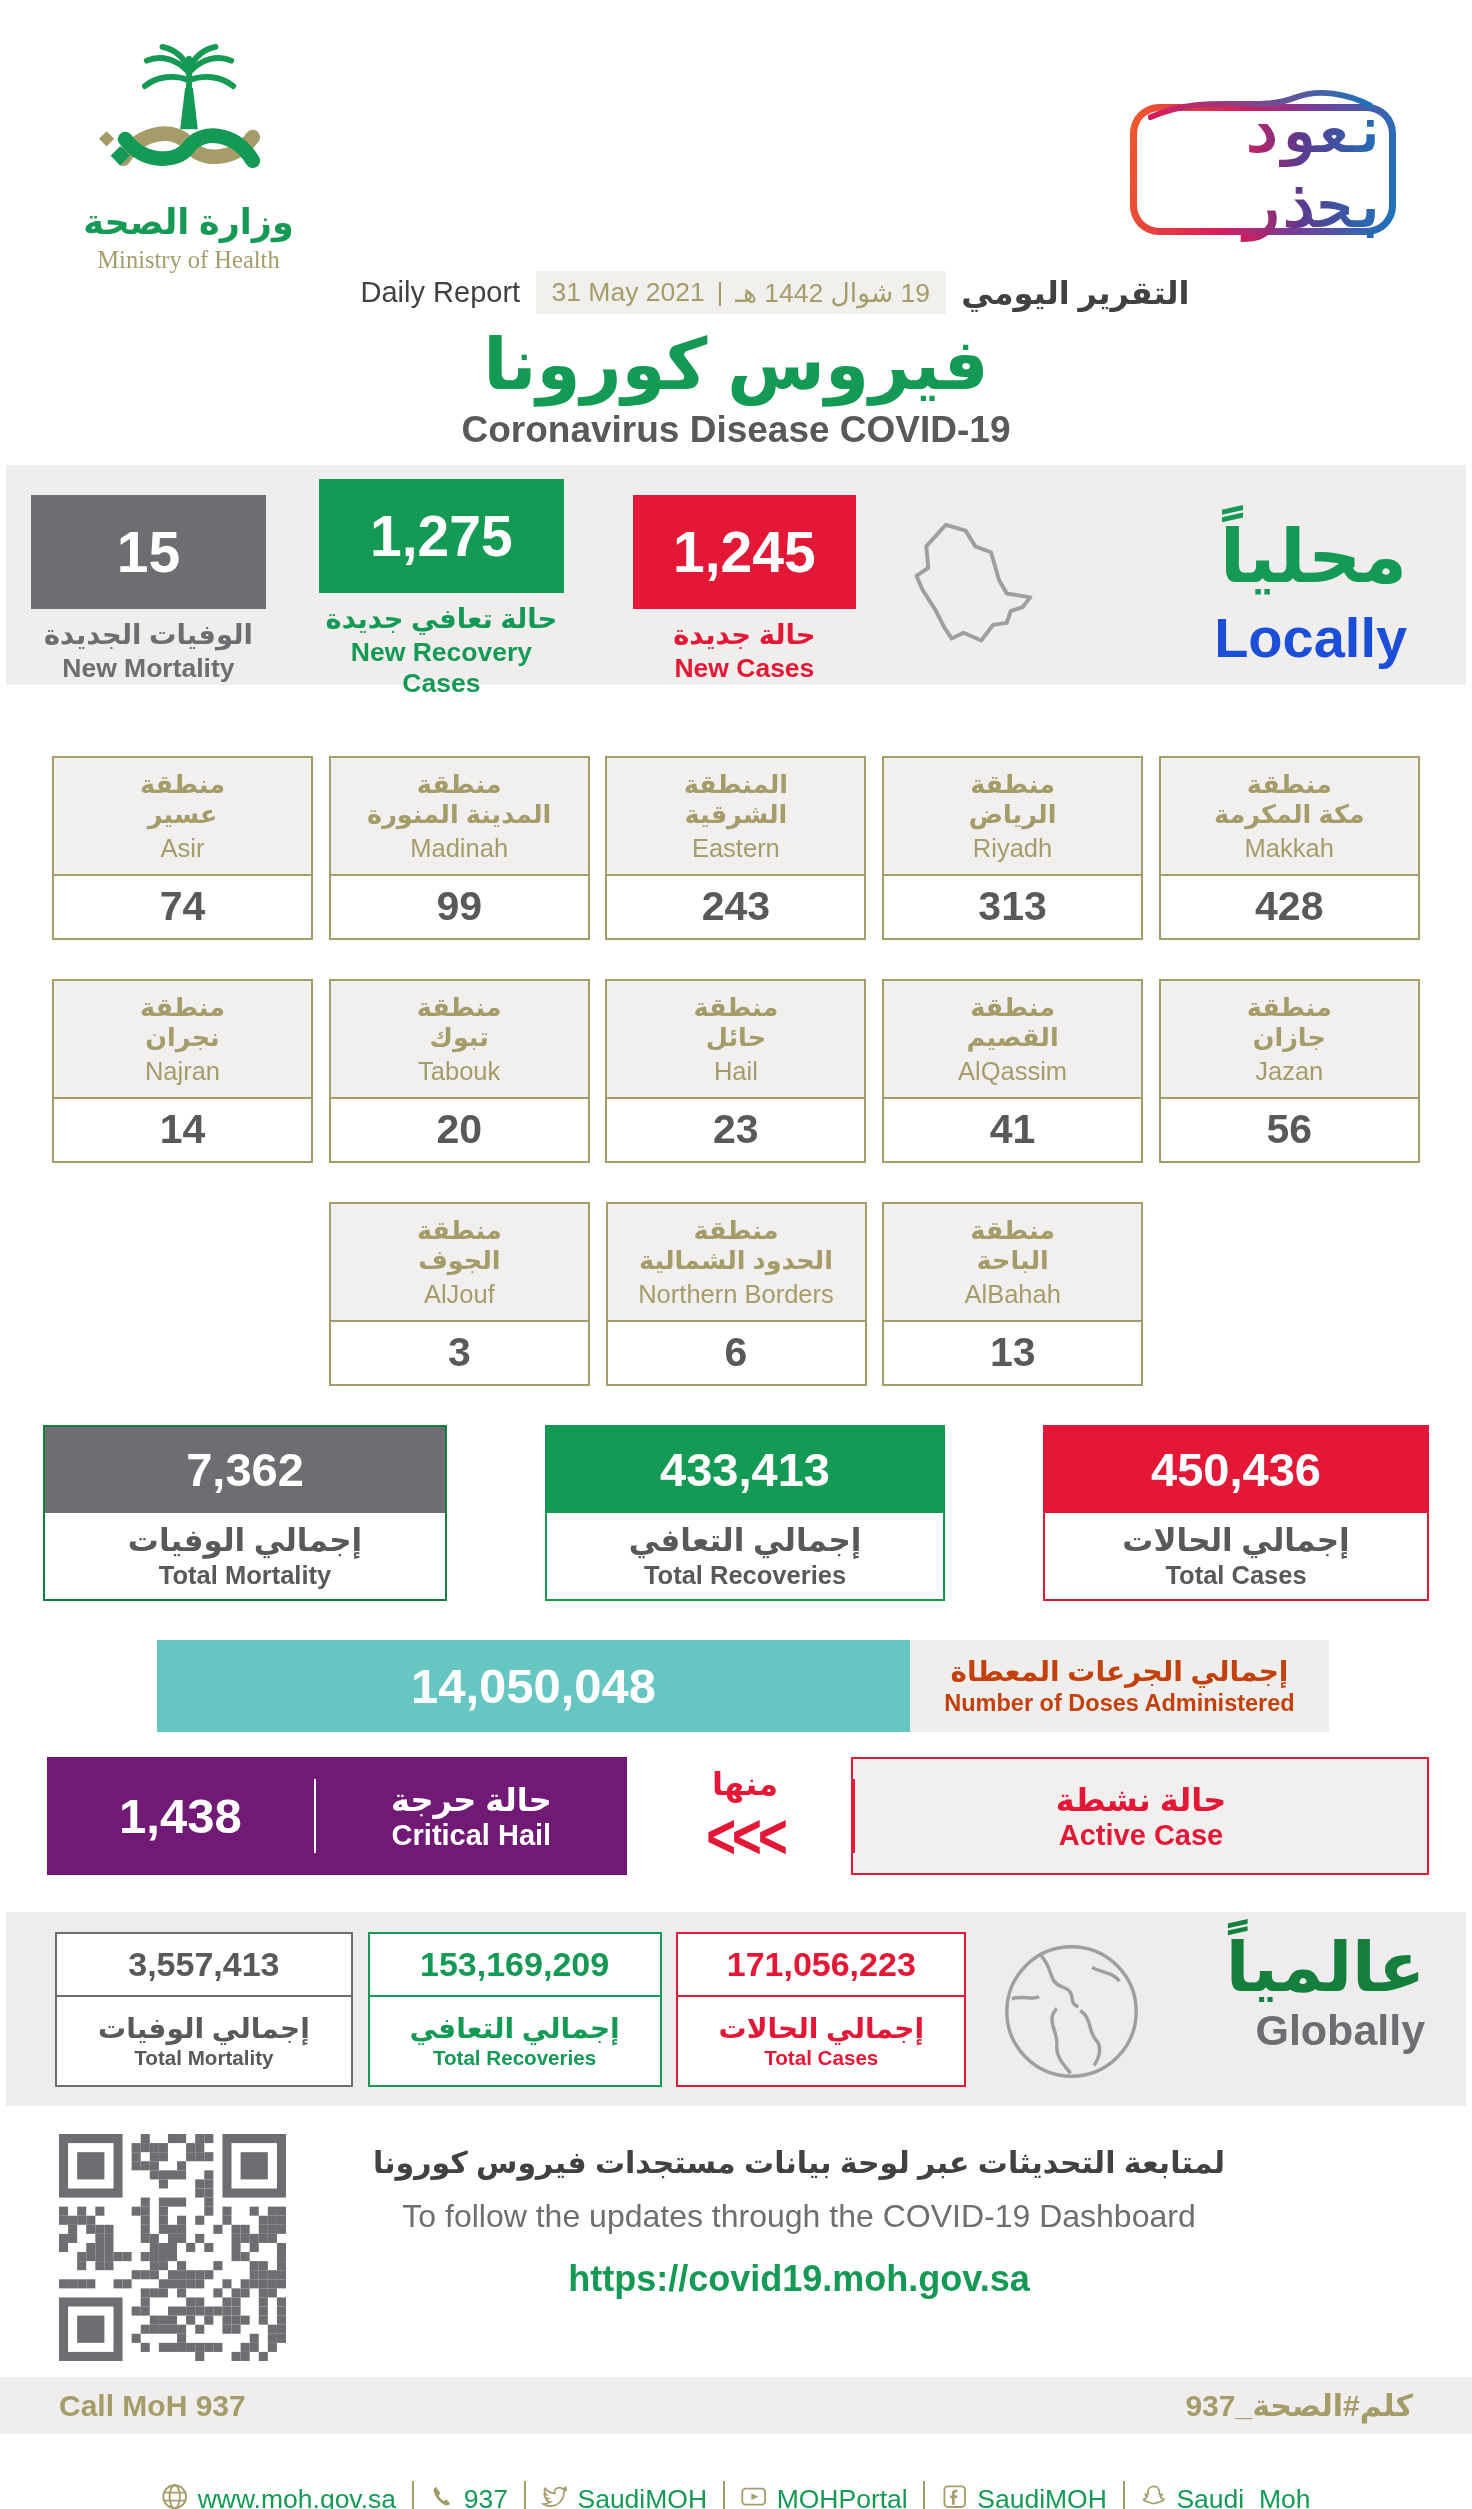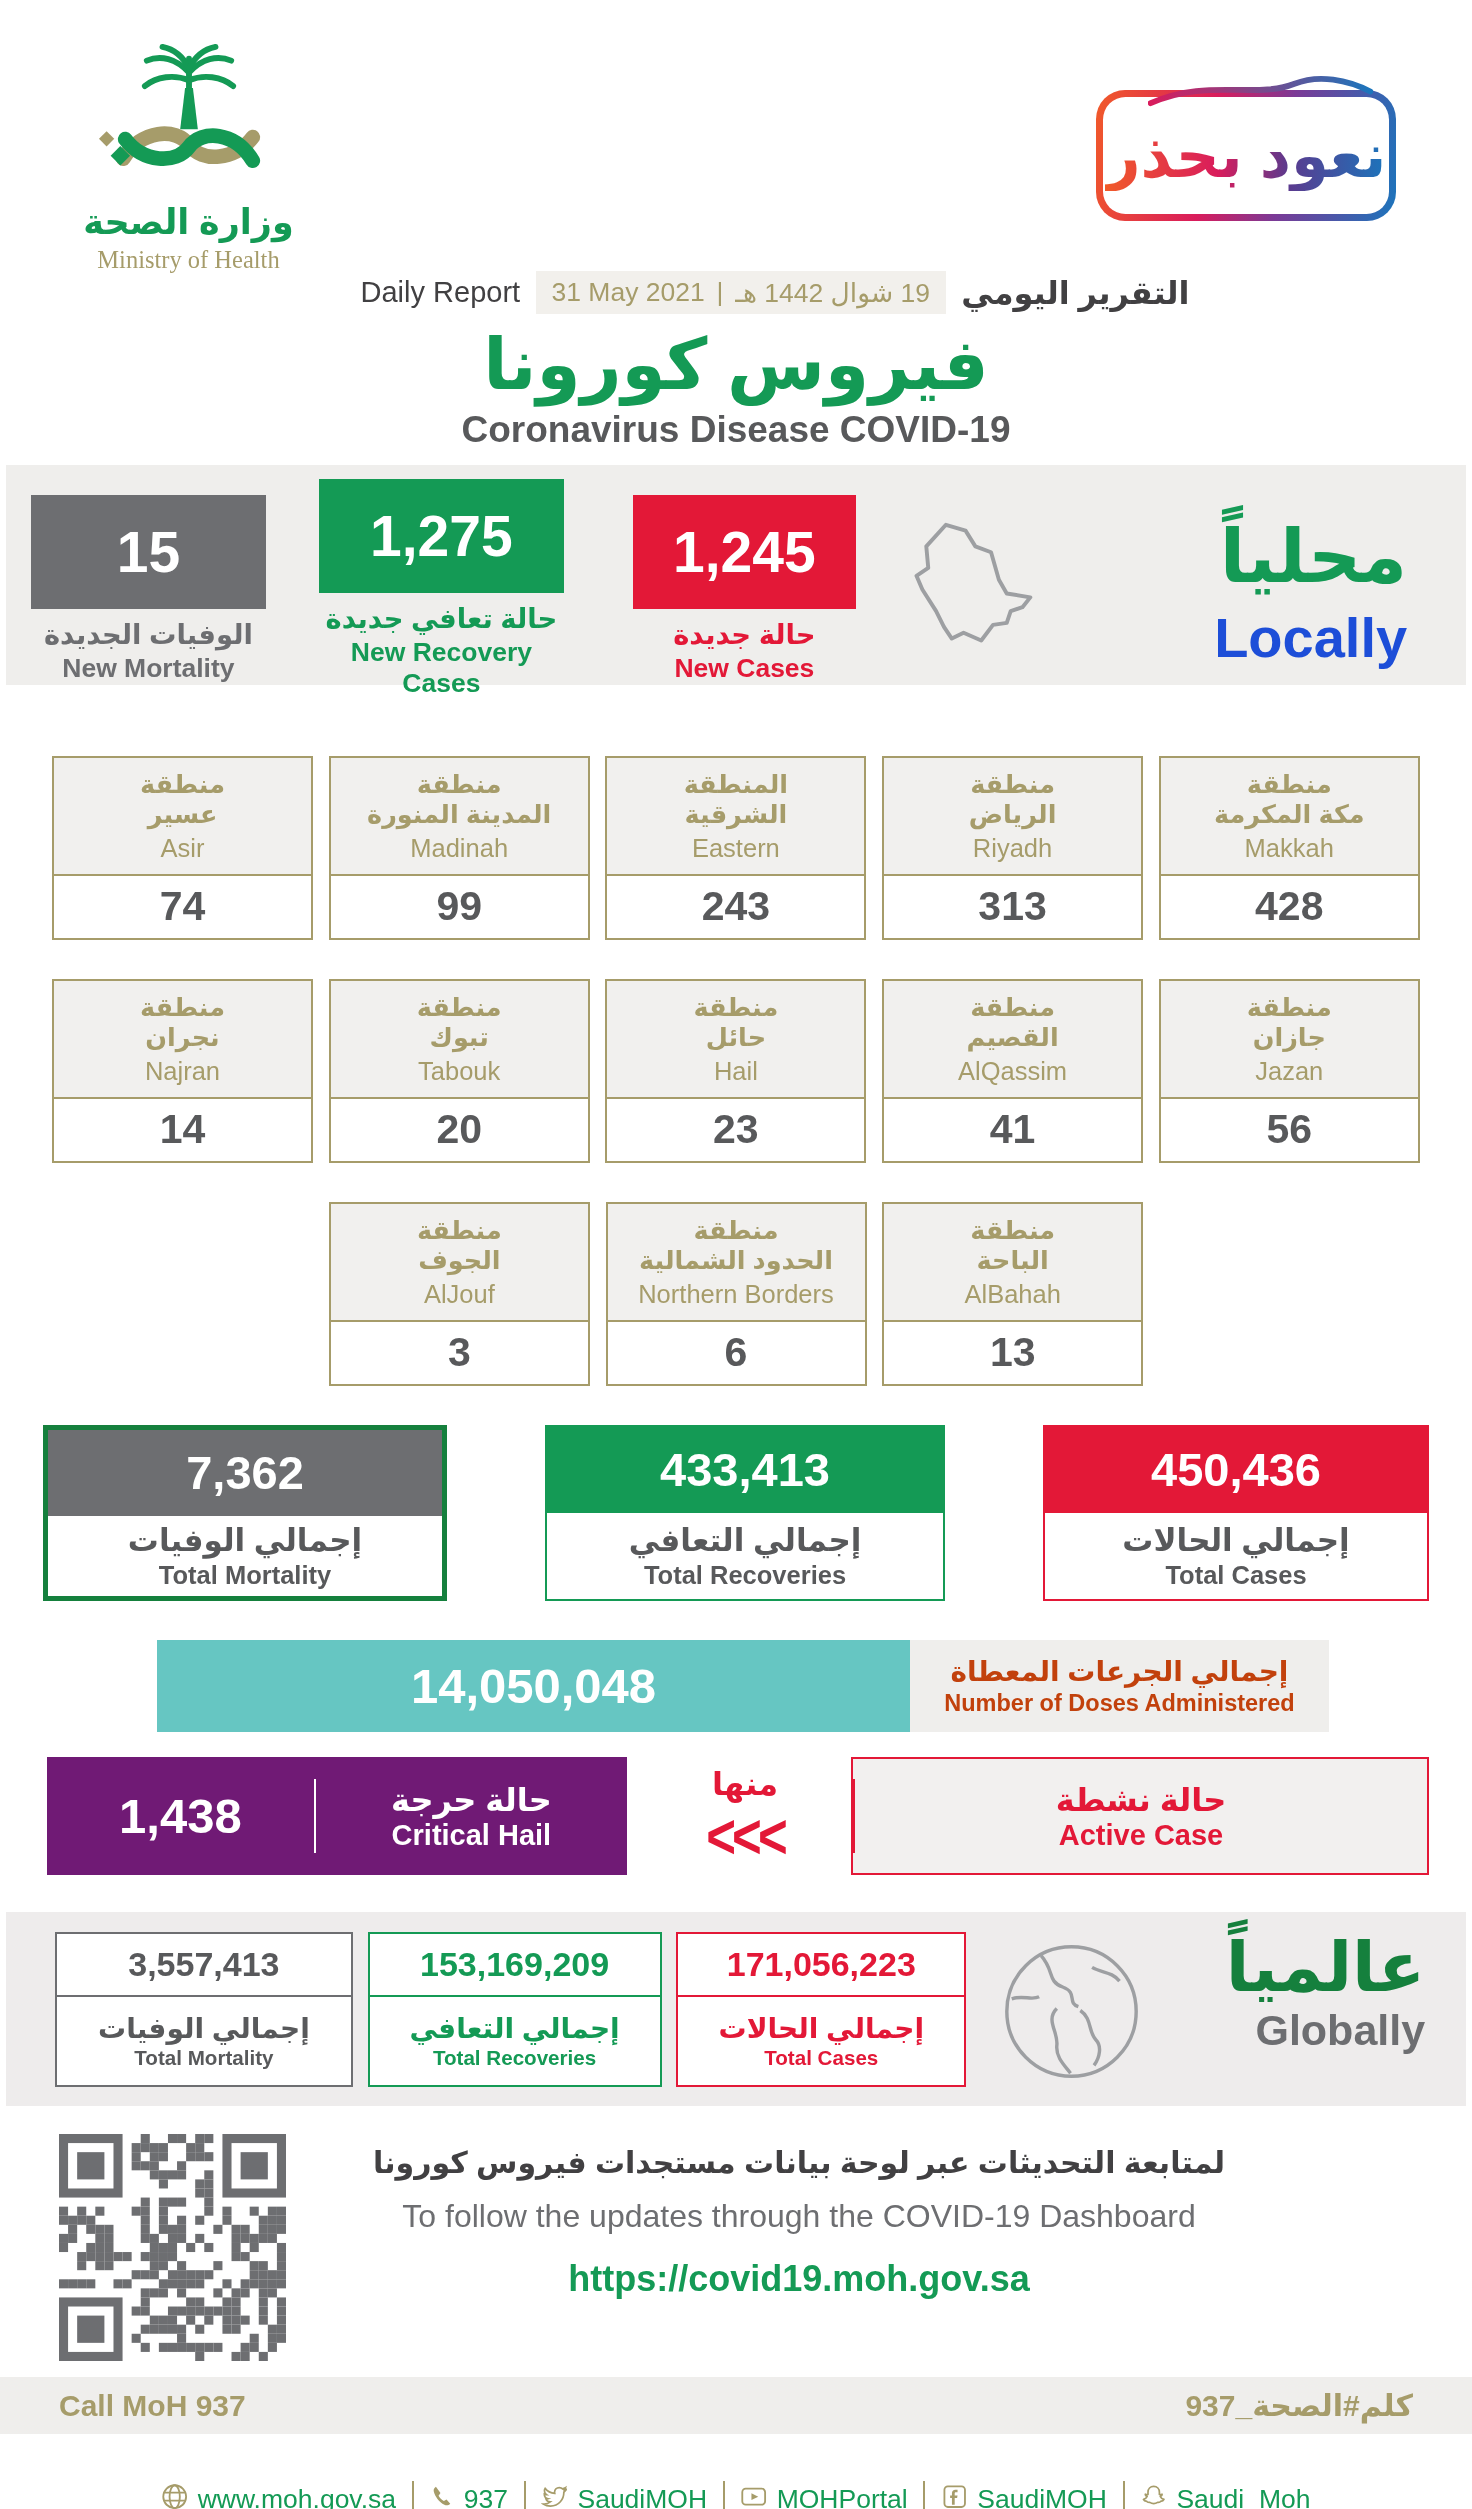--- a/index.html
+++ b/index.html
@@ -6,23 +6,23 @@
   html,body { width:1472px; }
   body {
     height:2509px; background:#ffffff; overflow:hidden; position:relative;
     font-family:"Liberation Sans","DejaVu Sans",sans-serif; color:#414042;
   }
   
   .header { position:relative; height:269px; }
   .logo-block { position:absolute; left:61px; top:39px; width:255px; text-align:center; }
   .logo-ar { color:#149a55; font-size:35px; font-weight:bold; margin-top:2px; direction:rtl; }
   .logo-en { color:#a69c6a; font-size:24.5px; margin-top:3.9px; font-family:"Liberation Serif","DejaVu Serif",serif; }
-  .badge { position:absolute; right:76px; top:90px; width:300px; height:131px;
+  .badge { position:absolute; right:76px; top:104px; width:266px; height:131px;
     background:linear-gradient(100deg,#f15a29 0%,#d91c5c 38%,#7b3a96 62%,#1b75bc 100%);
-    border-radius:29px; padding:6.9px; }
+    border-radius:29px; padding:6.9px;font-family:Liberation Mono, monospace; }
   .badge-inner { width:100%; height:100%; background:#fff; border-radius:22.5px;
     display:flex; align-items:center; justify-content:center; }
   .badge-text { font-size:61px; font-weight:900; direction:rtl;
     background:linear-gradient(90deg,#f15a29 0%,#d91c5c 40%,#5b3a8e 65%,#1b75bc 100%);
     -webkit-background-clip:text; background-clip:text; color:transparent; }
   .badge-swoosh { position:absolute; top:-15.7px; right:23.5px; }
   
   .report-line { height:47px; display:flex; align-items:center; justify-content:center;
     gap:15.7px; transform:translateX(39px); }
   .daily-report { font-size:29px; color:#414042; }
@@ -65,21 +65,21 @@
   .r-val { flex:1; display:flex; align-items:center; justify-content:center;
     color:#58595b; font-size:41px; font-weight:bold; }
   
   .totals-row { margin:15.7px 43px 0; display:flex; justify-content:space-between; }
   .tcard { height:176px; display:flex; flex-direction:column; background:#fff; }
   .tcard .tnum { height:86px; display:flex; align-items:center; justify-content:center;
     color:#fff; font-size:47px; font-weight:bold; }
   .tcard .tlabels { flex:1; display:flex; flex-direction:column; align-items:center; justify-content:center; }
   .t-ar { font-size:31px; font-weight:bold; color:#58595b; direction:rtl; }
   .t-en { font-size:25.5px; font-weight:bold; color:#58595b; margin-top:2px; }
-  .tcard.gray  { width:404px; border:5px solid #15803d; } .tcard.gray  .tnum { background:#6d6e71; }
+  .tcard.gray  { width:404px; border:2px solid #15803d; } .tcard.gray  .tnum { background:#6d6e71; }
   .tcard.green { width:400px; border:2px solid #149a55; } .tcard.green .tnum { background:#149a55; }
   .tcard.red   { width:386px; border:2px solid #e31837; } .tcard.red   .tnum { background:#e31837; }
   
   .doses-row { margin:39px 0 0 157px; width:1172px; height:92px; display:flex; }
   .doses-num { width:753px; background:#66c6c2; color:#fff; font-size:49px; font-weight:bold;
     display:flex; align-items:center; justify-content:center; }
   .doses-label { flex:1; background:#efeeec; display:flex; flex-direction:column;
     align-items:center; justify-content:center; color:#c2410c; }
   .doses-ar { font-size:28px; font-weight:bold; direction:rtl; }
   .doses-en { font-size:23.5px; font-weight:bold; margin-top:2px; }

